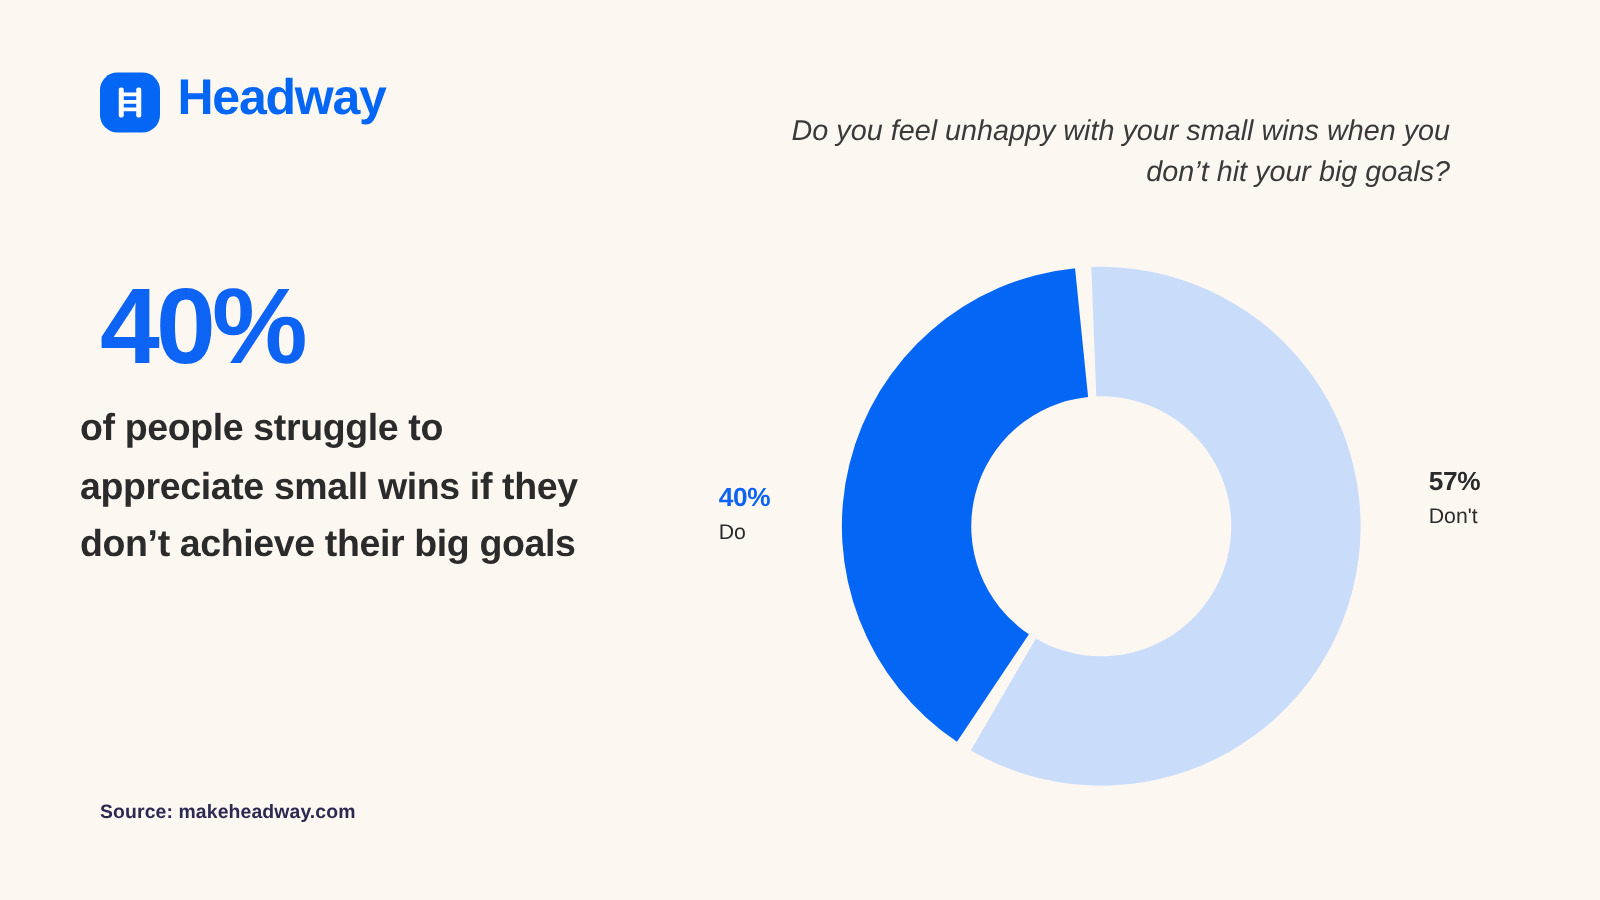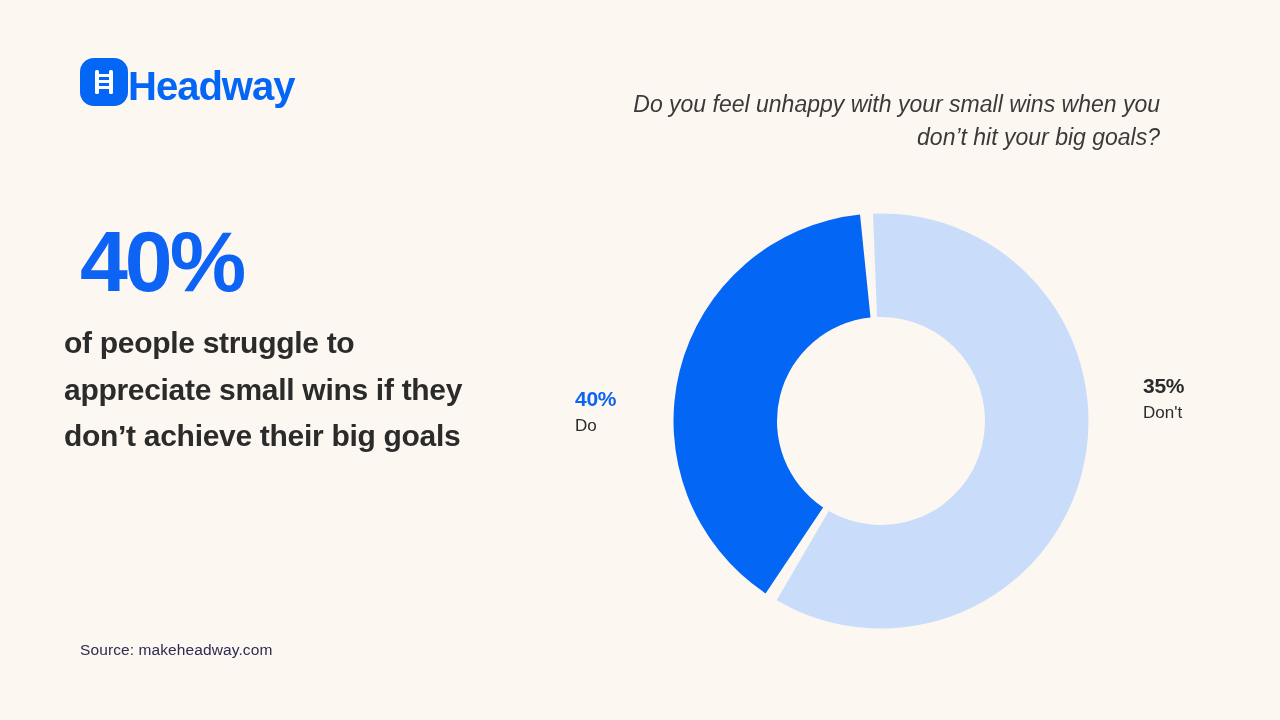--- a/index.html
+++ b/index.html
@@ -14,21 +14,22 @@
     overflow: hidden;
     position: relative;
   }
 
   
   #brand {
     position: absolute;
     left: 80px;
     top: 58px;
     display: flex;
-    align-items: flex-end;
+    align-items: flex-start;
+    gap: 14px;
   }
   #brand-mark {
     width: 48px;
     height: 48px;
     border-radius: 14px;
     background: #0466f5;
     display: flex;
     align-items: center;
     justify-content: center;
     flex: 0 0 auto;
@@ -63,20 +64,21 @@
     line-height: 1.55;
     letter-spacing: -0.3px;
   }
   #source {
     position: absolute;
     left: 80px;
     top: 641px;
     font-size: 15.5px;
     color: #2d2a52;
     letter-spacing: 0.1px;
+    font-weight: bold;
   }
 
   
   #question {
     position: absolute;
     left: 620px;
     top: 88px;
     width: 540px;
     text-align: right;
     font-size: 23px;
@@ -159,17 +161,17 @@
 
     <path id="slice-do" fill="#0466f5" d="M 93.56865978368661 381.429277374423 A 207.5 207.5 0 0 1 188.03081833453865 2.562252918026445 L 198.4901450929736 105.53240628180603 A 104 104 0 0 0 151.14525598796823 295.4223848045301 Z"></path>
   </svg>
 
   <div id="label-left" class="chart-label">
     <span class="pct">40%</span>
     <span class="name">Do</span>
   </div>
 
   <div id="label-right" class="chart-label">
-    <span class="pct">35%</span>
+    <span class="pct">57%</span>
     <span class="name">Don't</span>
   </div>
 
 </div>
 
 </body></html>

